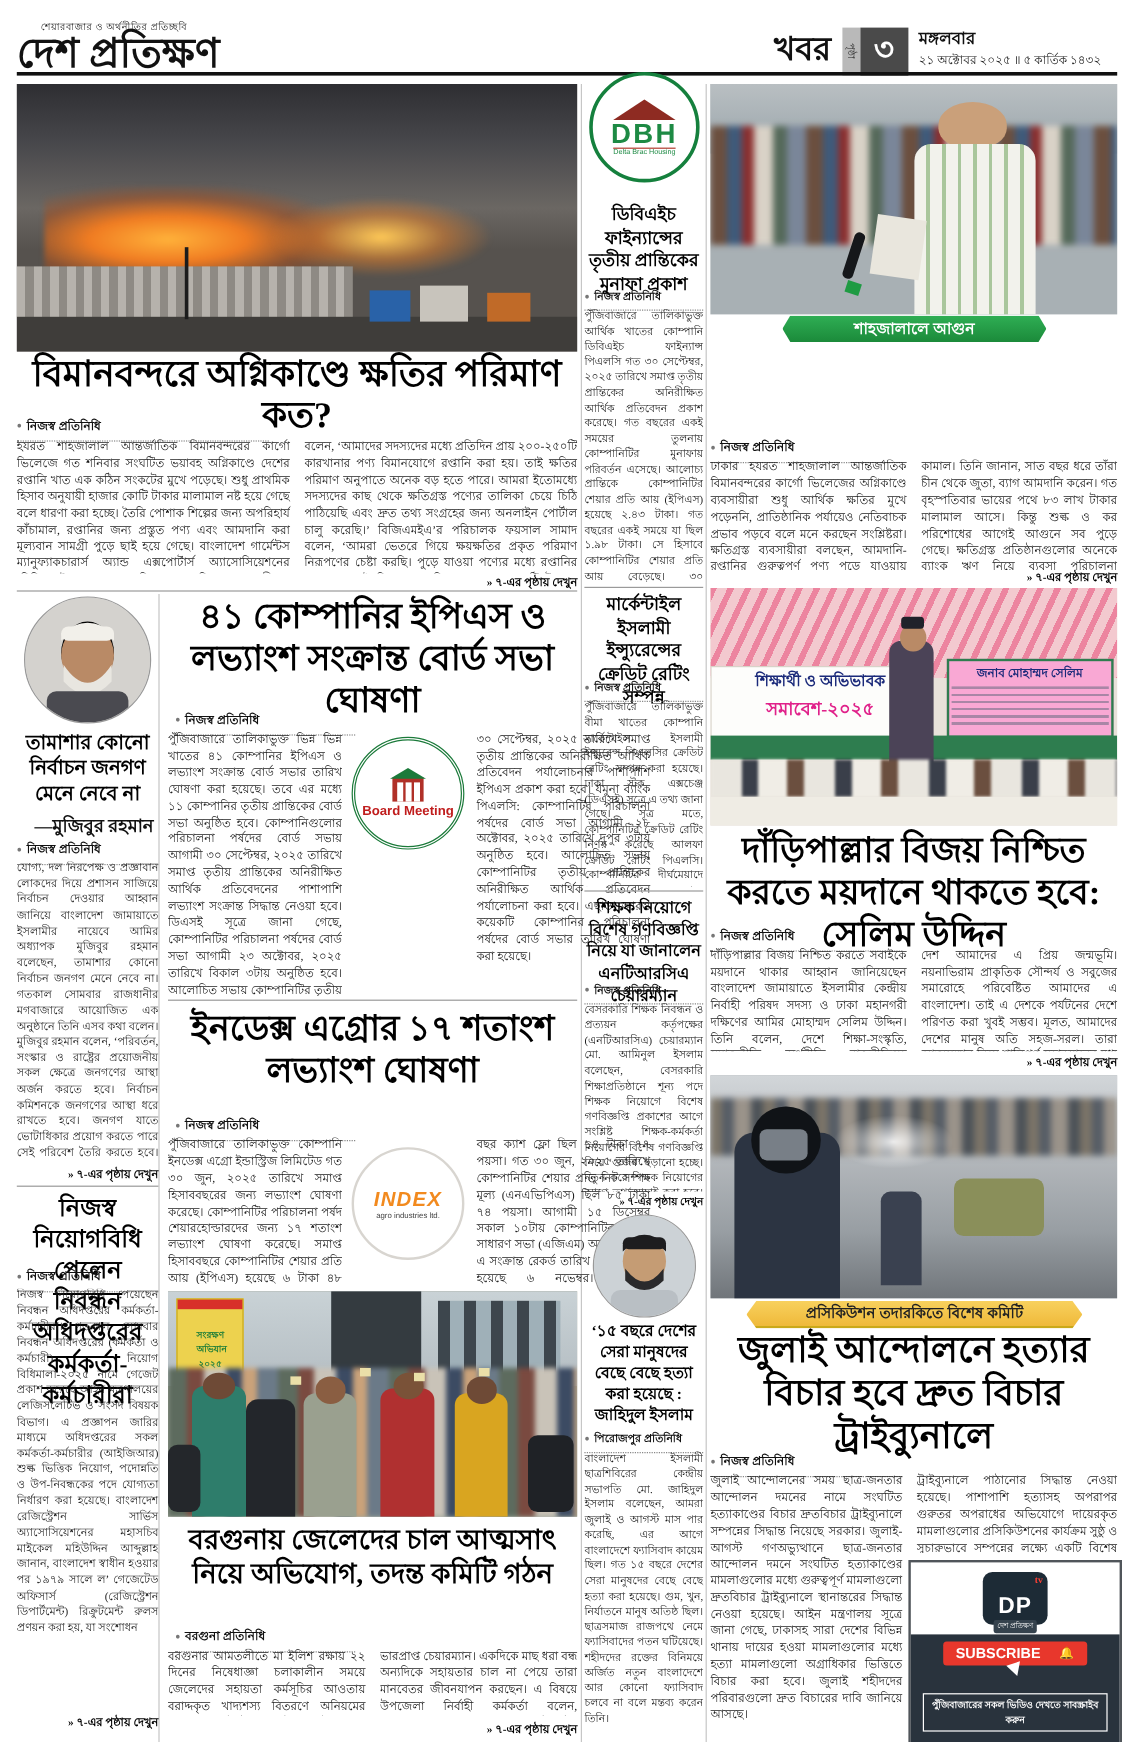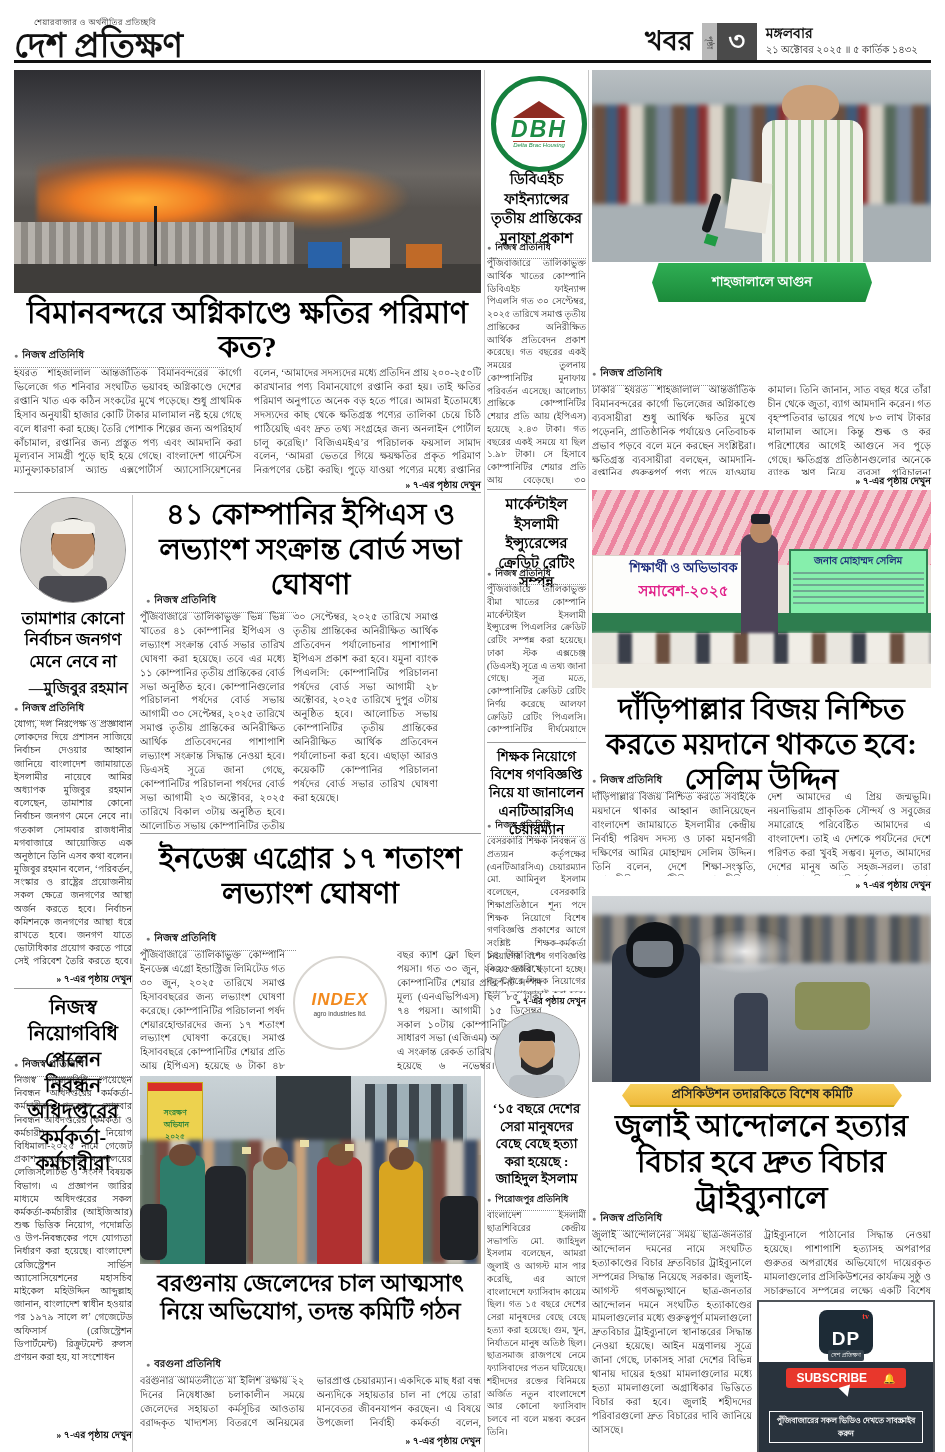--- a/index.html
+++ b/index.html
@@ -129,20 +129,32 @@
   <div class="abs bodytxt" style="left:14px;top:1074px;width:118px;height:348px;font-size:9.3px;">নিজস্ব নিয়োগবিধি পেয়েছেন নিবন্ধন অধিদপ্তরের কর্মকর্তা-কর্মচারীরা। গতকাল সোমবার নিবন্ধন অধিদপ্তরের (কর্মকর্তা ও কর্মচারী) নিয়োগ বিধিমালা-২০২৫ নামে গেজেট প্রকাশ করেছে আইন মন্ত্রণালয়ের লেজিসলেটিভ ও সংসদ বিষয়ক বিভাগ। এ প্রজ্ঞাপন জারির মাধ্যমে অধিদপ্তরের সকল কর্মকর্তা-কর্মচারীর (আইজিআর) শুল্ক ভিত্তিক নিয়োগ, পদোন্নতি ও উপ-নিবন্ধকের পদে যোগ্যতা নির্ধারণ করা হয়েছে। বাংলাদেশ রেজিস্ট্রেশন সার্ভিস অ্যাসোসিয়েশনের মহাসচিব মাইকেল মহিউদ্দিন আব্দুল্লাহ জানান, বাংলাদেশ স্বাধীন হওয়ার পর ১৯৭৯ সালে ল’ গেজেটেড অফিসার্স (রেজিস্ট্রেশন ডিপার্টমেন্ট) রিক্রুটমেন্ট রুলস প্রণয়ন করা হয়, যা সংশোধন</div>
   <div class="jump" style="left:14px;top:1428px;width:118px;">» ৭-এর পৃষ্ঠায় দেখুন</div>
 
   <div class="abs headline" style="left:140px;top:497px;width:341px;font-size:29px;line-height:1.2;">৪১ কোম্পানির ইপিএস ও লভ্যাংশ সংক্রান্ত বোর্ড সভা ঘোষণা</div>
   <div class="byline" style="left:146px;top:592px;width:150px;">
     <span class="bdot">●</span>
     <span>নিজস্ব প্রতিনিধি</span>
   </div>
   <div class="cols" style="left:140px;top:610px;width:341px;height:220px;gap:8px;">
     <div class="colb" style="flex:0 0 145px;">পুঁজিবাজারে তালিকাভুক্ত ভিন্ন ভিন্ন খাতের ৪১ কোম্পানির ইপিএস ও লভ্যাংশ সংক্রান্ত বোর্ড সভার তারিখ ঘোষণা করা হয়েছে। তবে এর মধ্যে ১১ কোম্পানির তৃতীয় প্রান্তিকের বোর্ড সভা অনুষ্ঠিত হবে। কোম্পানিগুলোর পরিচালনা পর্ষদের বোর্ড সভায় আগামী ৩০ সেপ্টেম্বর, ২০২৫ তারিখে সমাপ্ত তৃতীয় প্রান্তিকের অনিরীক্ষিত আর্থিক প্রতিবেদনের পাশাপাশি লভ্যাংশ সংক্রান্ত সিদ্ধান্ত নেওয়া হবে। ডিএসই সূত্রে জানা গেছে, কোম্পানিটির পরিচালনা পর্ষদের বোর্ড সভা আগামী ২৩ অক্টোবর, ২০২৫ তারিখে বিকাল ৩টায় অনুষ্ঠিত হবে। আলোচিত সভায় কোম্পানিটির তৃতীয় প্রান্তিকের অনিরীক্ষিত আর্থিক প্রতিবেদন পর্যালোচনার পাশাপাশি ইপিএস প্রকাশ করা হবে।</div>
+    <div style="flex:0 0 96px;position:relative;">
+      <div class="logo-circle" style="left:0;top:4px;width:88px;height:88px;border:3px double #1b7a3a;">
+        <svg width="34" height="30" viewBox="0 0 34 30">
+          <rect x="4" y="8" width="26" height="20" fill="#b03028"></rect>
+          <rect x="8" y="12" width="5" height="16" fill="#fff"></rect>
+          <rect x="15" y="12" width="5" height="16" fill="#fff"></rect>
+          <rect x="22" y="12" width="5" height="16" fill="#fff"></rect>
+          <polygon points="17,0 2,9 32,9" fill="#1b7a3a"></polygon>
+        </svg>
+        <div style="color:#c01d1d;font-weight:bold;font-size:11px;font-family:'Liberation Sans',sans-serif;">Board Meeting</div>
+      </div>
+    </div>
     <div class="colb" style="flex:0 0 145px;">৩০ সেপ্টেম্বর, ২০২৫ তারিখে সমাপ্ত তৃতীয় প্রান্তিকের অনিরীক্ষিত আর্থিক প্রতিবেদন পর্যালোচনার পাশাপাশি ইপিএস প্রকাশ করা হবে। যমুনা ব্যাংক পিএলসি: কোম্পানিটির পরিচালনা পর্ষদের বোর্ড সভা আগামী ২৮ অক্টোবর, ২০২৫ তারিখে দুপুর ৩টায় অনুষ্ঠিত হবে। আলোচিত সভায় কোম্পানিটির তৃতীয় প্রান্তিকের অনিরীক্ষিত আর্থিক প্রতিবেদন পর্যালোচনা করা হবে। এছাড়া আরও কয়েকটি কোম্পানির পরিচালনা পর্ষদের বোর্ড সভার তারিখ ঘোষণা করা হয়েছে।</div>
   </div>
   <div class="hrule" style="left:140px;top:833px;width:341px;"></div>
 
   <div class="abs headline" style="left:140px;top:841px;width:341px;font-size:29px;line-height:1.2;">ইনডেক্স এগ্রোর ১৭ শতাংশ লভ্যাংশ ঘোষণা</div>
   <div class="byline" style="left:146px;top:930px;width:150px;">
     <span class="bdot">●</span>
     <span>নিজস্ব প্রতিনিধি</span>
   </div>
   <div class="cols" style="left:140px;top:948px;width:341px;height:122px;gap:8px;">
@@ -186,21 +198,21 @@
   <div class="byline" style="left:146px;top:1356px;width:150px;">
     <span class="bdot">●</span>
     <span>বরগুনা প্রতিনিধি</span>
   </div>
   <div class="cols" style="left:140px;top:1374px;width:341px;height:56px;gap:12px;">
     <div class="colb">বরগুনার আমতলীতে মা ইলিশ রক্ষায় ২২ দিনের নিষেধাজ্ঞা চলাকালীন সময়ে জেলেদের সহায়তা কর্মসূচির আওতায় বরাদ্দকৃত খাদ্যশস্য বিতরণে অনিয়মের অভিযোগ উঠেছে। ঘটনায় উপজেলা প্রশাসন ৩ সদস্য বিশিষ্ট তদন্ত কমিটি গঠন করেছে। জেলেদের দাবি, তালিকাভুক্ত জেলেদের বাকি চাল আত্মসাৎ করেছে সংশ্লিষ্ট ইউনিয়ন পরিষদ।</div>
     <div class="colb">ভারপ্রাপ্ত চেয়ারম্যান। একদিকে মাছ ধরা বন্ধ অন্যদিকে সহায়তার চাল না পেয়ে তারা মানবেতর জীবনযাপন করছেন। এ বিষয়ে উপজেলা নির্বাহী কর্মকর্তা বলেন, অভিযোগের ভিত্তিতে তদন্ত কমিটি গঠন করা হয়েছে। তদন্তে দোষী প্রমাণিত হলে ব্যবস্থা নেওয়া হবে।</div>
   </div>
   <div class="jump" style="left:316px;top:1434px;width:165px;">» ৭-এর পৃষ্ঠায় দেখুন</div>
 
-  <div class="logo-circle" style="left:491px;top:76px;width:86px;height:86px;border:5px solid #15803d;font-style:italic;">
+  <div class="logo-circle" style="left:491px;top:60px;width:86px;height:86px;border:3px solid #15803d;">
     <div style="width:0;height:0;border-left:26px solid transparent;border-right:26px solid transparent;border-bottom:17px solid #8e2b22;"></div>
     <div style="color:#1d8a44;font-weight:bold;font-size:23px;letter-spacing:2px;font-family:'Liberation Sans',sans-serif;line-height:1;">DBH</div>
     <div style="color:#1d8a44;font-size:6px;border-top:1px solid #b23b2e;font-family:'Liberation Sans',sans-serif;">Delta Brac Housing</div>
   </div>
   <div class="abs headline" style="left:487px;top:170px;width:99px;font-size:14.5px;line-height:1.35;">ডিবিএইচ ফাইন্যান্সের তৃতীয় প্রান্তিকের মুনাফা প্রকাশ</div>
   <div class="byline" style="left:487px;top:240px;width:99px;font-size:9px;">
     <span class="bdot">●</span>
     <span>নিজস্ব প্রতিনিধি</span>
   </div>
   <div class="abs bodytxt" style="left:487px;top:257px;width:99px;height:228px;font-size:9px;">পুঁজিবাজারে তালিকাভুক্ত আর্থিক খাতের কোম্পানি ডিবিএইচ ফাইন্যান্স পিএলসি গত ৩০ সেপ্টেম্বর, ২০২৫ তারিখে সমাপ্ত তৃতীয় প্রান্তিকের অনিরীক্ষিত আর্থিক প্রতিবেদন প্রকাশ করেছে। গত বছরের একই সময়ের তুলনায় কোম্পানিটির মুনাফায় পরিবর্তন এসেছে। আলোচ্য প্রান্তিকে কোম্পানিটির শেয়ার প্রতি আয় (ইপিএস) হয়েছে ২.৪৩ টাকা। গত বছরের একই সময়ে যা ছিল ১.৯৮ টাকা। সে হিসাবে কোম্পানিটির শেয়ার প্রতি আয় বেড়েছে। ৩০ সেপ্টেম্বর, ২০২৫ তারিখে কোম্পানিটির শেয়ার প্রতি সম্পদ মূল্য (এনএভিপিএস) দাঁড়িয়েছে ৪৫ টাকায়। গতকাল কোম্পানিটির শেয়ার দর ছিল অপরিবর্তিত।</div>
@@ -242,39 +254,39 @@
   <div class="photo" style="left:592px;top:70px;width:339px;height:192px;background:#a8b0b4;">
     <div class="abs" style="left:0;top:0;width:100%;height:30%;background:linear-gradient(180deg,#b9bfc2 0%,#9aa5ab 100%);"></div>
     <div class="abs" style="left:0;top:18%;width:100%;height:52%;background:repeating-linear-gradient(90deg,#6b4f3f 0 14px,#3f5a7a 14px 26px,#8a2f2f 26px 36px,#d9d2c7 36px 52px,#55695a 52px 64px,#7a8699 64px 80px);filter:blur(2.5px);"></div>
     <div class="abs" style="left:56%;top:8%;width:17%;height:20%;background:#caa07a;border-radius:50% 50% 45% 45%;"></div>
     <div class="abs" style="left:50%;top:26%;width:30%;height:74%;background:repeating-linear-gradient(90deg,#f2f2ec 0 10px,#a9c69c 10px 13px);border-radius:14px 14px 0 0;"></div>
     <div class="abs" style="left:40%;top:58%;width:12%;height:26%;background:#e9e6dd;transform:rotate(8deg);"></div>
     <div class="abs" style="left:34%;top:64%;width:9px;height:40px;background:#15171a;transform:rotate(18deg);border-radius:4px;"></div>
     <div class="abs" style="left:33.4%;top:86%;width:12px;height:10px;background:#1f9b43;transform:rotate(18deg);"></div>
   </div>
 
-  <div class="badge" style="left:652px;top:263px;width:220px;height:39px;background:linear-gradient(180deg,#2fae54 0%,#1b8a3a 100%);color:#fff;font-size:13px;">শাহজালালে আগুন</div>
+  <div class="badge" style="left:652px;top:263px;width:220px;height:22px;background:linear-gradient(180deg,#2fae54 0%,#1b8a3a 100%);color:#fff;font-size:13px;">শাহজালালে আগুন</div>
   <div class="byline" style="left:592px;top:365px;width:160px;">
     <span class="bdot">●</span>
     <span>নিজস্ব প্রতিনিধি</span>
   </div>
   <div class="cols" style="left:592px;top:383px;width:339px;height:92px;gap:12px;">
     <div class="colb">ঢাকার হযরত শাহজালাল আন্তর্জাতিক বিমানবন্দরের কার্গো ভিলেজের অগ্নিকাণ্ডে ব্যবসায়ীরা শুধু আর্থিক ক্ষতির মুখে পড়েননি, প্রাতিষ্ঠানিক পর্যায়েও নেতিবাচক প্রভাব পড়বে বলে মনে করছেন সংশ্লিষ্টরা। ক্ষতিগ্রস্ত ব্যবসায়ীরা বলছেন, আমদানি-রপ্তানির গুরুত্বপূর্ণ পণ্য পুড়ে যাওয়ায় অনেক প্রতিষ্ঠান ঘুরে দাঁড়াতে পারবে না। এমন কয়েকজন ক্ষতিগ্রস্ত ব্যবসায়ীর সঙ্গে কথা হয়েছে। তারা জানিয়েছেন ক্ষয়ক্ষতির ভয়াবহ চিত্র।</div>
     <div class="colb">কামাল। তিনি জানান, সাত বছর ধরে তাঁরা চীন থেকে জুতা, ব্যাগ আমদানি করেন। গত বৃহস্পতিবার ভায়ের পথে ৮৩ লাখ টাকার মালামাল আসে। কিন্তু শুল্ক ও কর পরিশোধের আগেই আগুনে সব পুড়ে গেছে। ক্ষতিগ্রস্ত প্রতিষ্ঠানগুলোর অনেকে ব্যাংক ঋণ নিয়ে ব্যবসা পরিচালনা করছিলেন। ক্ষতিপূরণ না পেলে তাদের পক্ষে ঘুরে দাঁড়ানো কঠিন হবে। ব্যবসায়ীদের দাবি, দ্রুত ক্ষতিপূরণ দিয়ে ব্যবসা স্বাভাবিক করার ব্যবস্থা নিতে হবে।</div>
   </div>
   <div class="jump" style="left:766px;top:474px;width:165px;">» ৭-এর পৃষ্ঠায় দেখুন</div>
 
   <div class="photo" style="left:592px;top:490px;width:339px;height:198px;background:#e8e2da;">
     <div class="abs" style="left:0;top:0;width:100%;height:38%;background:#f3c9cf;"></div>
     <div class="abs" style="left:0;top:0;width:100%;height:38%;background:repeating-linear-gradient(115deg,rgba(231,76,120,.55) 0 5px,rgba(0,0,0,0) 5px 13px);"></div>
     <div class="abs" style="left:0;top:33%;width:54%;height:30%;background:#fdfdfb;border:1px solid #d8d2c8;padding:2px;box-sizing:border-box;text-align:center;">
       <div style="color:#1b2a7a;font-weight:bold;font-size:13px;">শিক্ষার্থী ও অভিভাবক</div>
       <div style="color:#e0218a;font-weight:bold;font-size:15px;">সমাবেশ-২০২৫</div>
     </div>
-    <div class="abs" style="left:58%;top:30%;width:41%;height:33%;background:#86efac;border:2px solid #2e7d4f;padding:2px;box-sizing:border-box;text-align:center;">
+    <div class="abs" style="left:58%;top:30%;width:41%;height:33%;background:#f9a8d4;border:2px solid #2e7d4f;padding:2px;box-sizing:border-box;text-align:center;">
       <div style="color:#1b2a7a;font-weight:bold;font-size:10px;">জনাব মোহাম্মদ সেলিম</div>
       <div style="height:60%;background:repeating-linear-gradient(180deg,rgba(90,100,120,.5) 0 2px,rgba(0,0,0,0) 2px 6px);margin-top:2px;"></div>
     </div>
     <div class="abs" style="left:0;top:62%;width:100%;height:10%;background:#2e7d4f;"></div>
     <div class="abs" style="left:44%;top:22%;width:11%;height:58%;background:#4b4357;border-radius:10px 10px 0 0;"></div>
     <div class="abs" style="left:46.5%;top:15%;width:6.5%;height:12%;background:#b98a66;border-radius:50%;"></div>
     <div class="abs" style="left:47%;top:12%;width:5.6%;height:5%;background:#20222a;border-radius:3px;"></div>
     <div class="abs" style="left:0;top:72%;width:100%;height:16%;background:repeating-linear-gradient(90deg,#e9e6df 0 26px,#3a3f4a 26px 40px,#f0ede6 40px 64px,#6b4f3f 64px 78px);filter:blur(1.5px);"></div>
     <div class="abs" style="left:0;top:88%;width:100%;height:12%;background:#efece4;"></div>
   </div>

